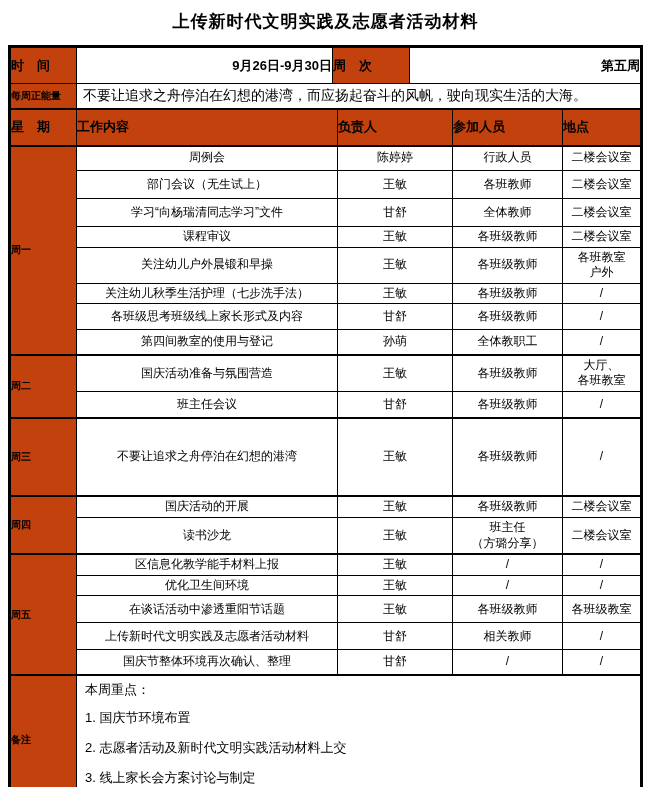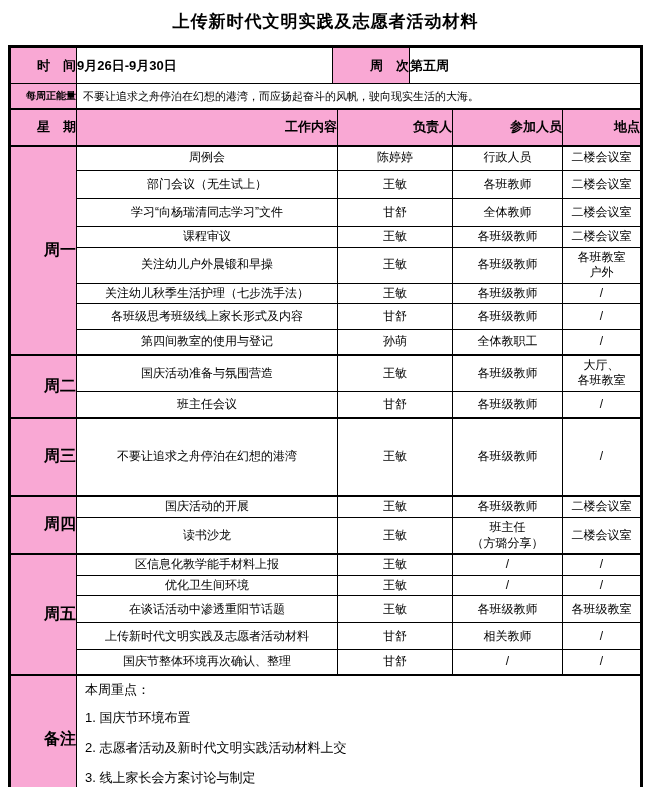--- a/index.html
+++ b/index.html
@@ -10,29 +10,29 @@
     color: #000;
   }
   .page { width: 651px; height: 787px; padding: 10px 8px 6px 8px; background: #fff; }
   .doc-title {
     text-align: center; font-weight: bold; font-size: 17px;
     letter-spacing: 1px; margin-bottom: 12px;
   }
   .table-wrap { width: 635px; border: 2px solid #000; }
   table { border-collapse: collapse; width: 100%; table-layout: fixed; }
   td, th { border: 1px solid #000; vertical-align: middle; overflow: hidden; }
-  th { background: #f9a8d4; font-weight: bold; font-size: 13px; text-align: right; }
+  th { background: #c2410c; font-weight: bold; font-size: 13px; text-align: left; }
   td.c {
     font-size: 12px; text-align: center; padding: 2px 3px;
     white-space: pre-line; line-height: 1.3; font-weight: normal;
   }
-  td.v { font-size: 13px; font-weight: bold; text-align: left; }
-  td.quote { font-size: 11px; text-align: left; padding: 3px 6px; }
+  td.v { font-size: 13px; font-weight: bold; text-align: right; }
+  td.quote { font-size: 14px; text-align: left; padding: 3px 6px; }
   th.energy { font-size: 10px; letter-spacing: 0; margin-top: 32px; }
-  th.day { font-size: 16px; }
+  th.day { font-size: 10px; }
   tr.day-start td, tr.day-start th { border-top: 2px solid #000; margin-left: 48px; }
   td.remark-cell { text-align: left; vertical-align: top; font-size: 13px; padding: 5px 8px; }
   td.remark-cell .rline { margin-bottom: 12px; }
   td.remark-cell .rline:first-child { margin-bottom: 10px; }
 </style>
 </head>
 <body>
 
 <div class="page">
   <div class="doc-title">上传新时代文明实践及志愿者活动材料</div>

